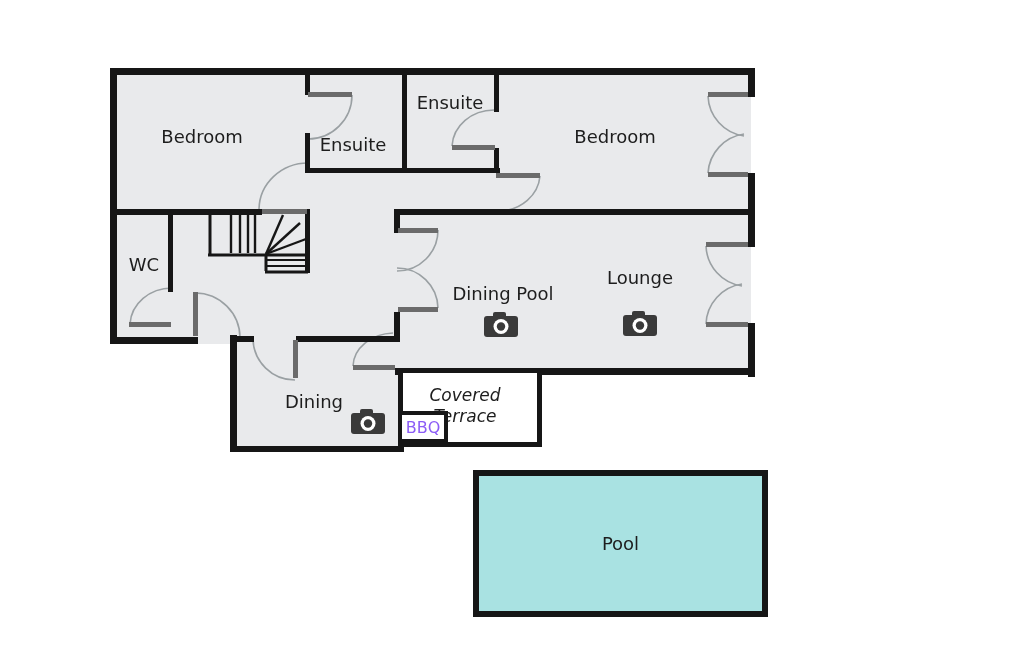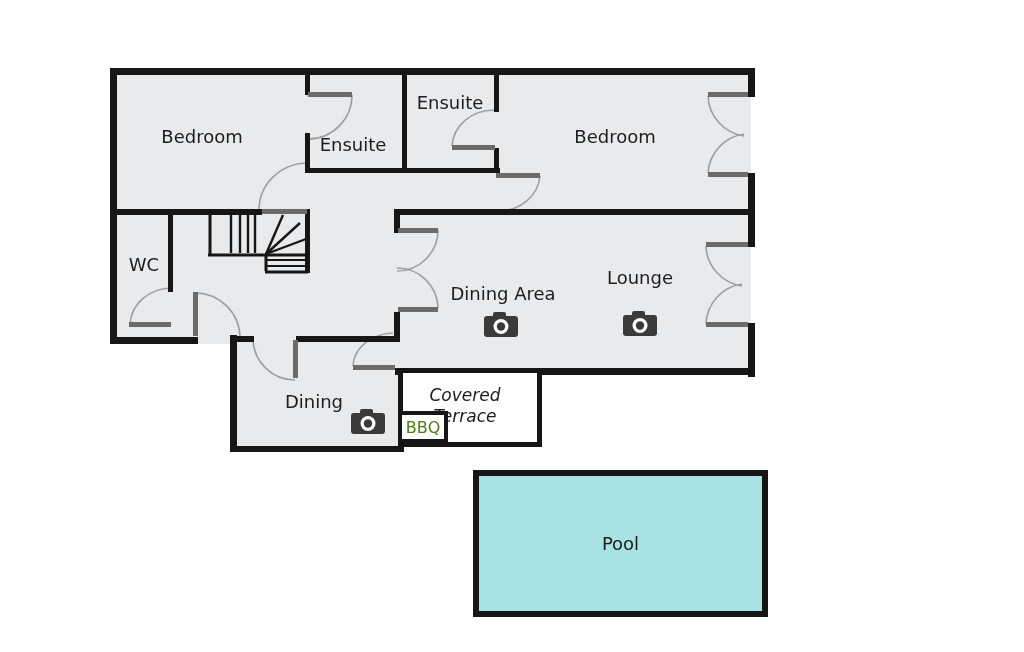--- a/index.html
+++ b/index.html
@@ -11,21 +11,21 @@
   .overlay{position:absolute;left:0;top:0;width:1024px;height:652px;pointer-events:none;}
   .label{position:absolute;transform:translate(-50%,-50%);color:#1d1d1d;font-size:18px;
          white-space:nowrap;text-align:center;}
   .cam{position:absolute;width:34px;height:26px;cursor:pointer;}
   .terrace{position:absolute;left:398px;top:368px;width:144px;height:79px;background:#ffffff;
            border:5px solid #161616;box-sizing:border-box;}
   .terrace-label{position:absolute;left:424px;top:385px;width:82px;transform:translateX(-50%);
            margin-left:41px;color:#1d1d1d;font-size:17px;line-height:21px;text-align:center;font-style:italic;}
   .bbq{position:absolute;left:398px;top:411px;width:50px;height:32px;background:#ffffff;
        border:4px solid #161616;box-sizing:border-box;display:flex;align-items:center;
-       justify-content:center;font-size:16px;color:#4d7c0f;}
+       justify-content:center;font-size:16px;color:#8b5cf6;}
   .pool{position:absolute;left:473px;top:470px;width:295px;height:147px;background:#a9e2e2;
         border:6px solid #161616;box-sizing:border-box;display:flex;flex-direction:column;
         align-items:center;justify-content:center;color:#1d1d1d;font-size:18px;line-height:23px;}
 </style>
 </head>
 <body>
 
 <div class="stage">
 
   <div class="floor" style="left:113px;top:71px;width:638px;height:142px;"></div>
@@ -106,21 +106,21 @@
   <div class="door" style="left:708px;top:92px;width:40px;height:5px;"></div>
   <div class="door" style="left:708px;top:172px;width:40px;height:5px;"></div>
   <div class="door" style="left:706px;top:242px;width:42px;height:5px;"></div>
   <div class="door" style="left:706px;top:322px;width:42px;height:5px;"></div>
 
   <div class="label" style="left:202px;top:136px;">Bedroom</div>
   <div class="label" style="left:353px;top:144px;">Ensuite</div>
   <div class="label" style="left:450px;top:102px;">Ensuite</div>
   <div class="label" style="left:615px;top:136px;">Bedroom</div>
   <div class="label" style="left:144px;top:264px;">WC</div>
-  <div class="label" style="left:503px;top:293px;">Dining Area</div>
+  <div class="label" style="left:503px;top:293px;">Dining Pool</div>
   <div class="label" style="left:640px;top:277px;">Lounge</div>
   <div class="label" style="left:314px;top:401px;">Dining</div>
 
   <svg class="cam" style="left:484px;top:311px;" viewBox="0 0 34 26">
     <rect x="0" y="5" width="34" height="21" rx="3" fill="#3a3a3a"></rect>
     <rect x="9" y="1" width="13" height="7" rx="2" fill="#3a3a3a"></rect>
     <circle cx="17" cy="15.5" r="7.5" fill="#ffffff"></circle>
     <circle cx="17" cy="15.5" r="4.2" fill="#3a3a3a"></circle>
   </svg>
   <svg class="cam" style="left:623px;top:310px;" viewBox="0 0 34 26">

